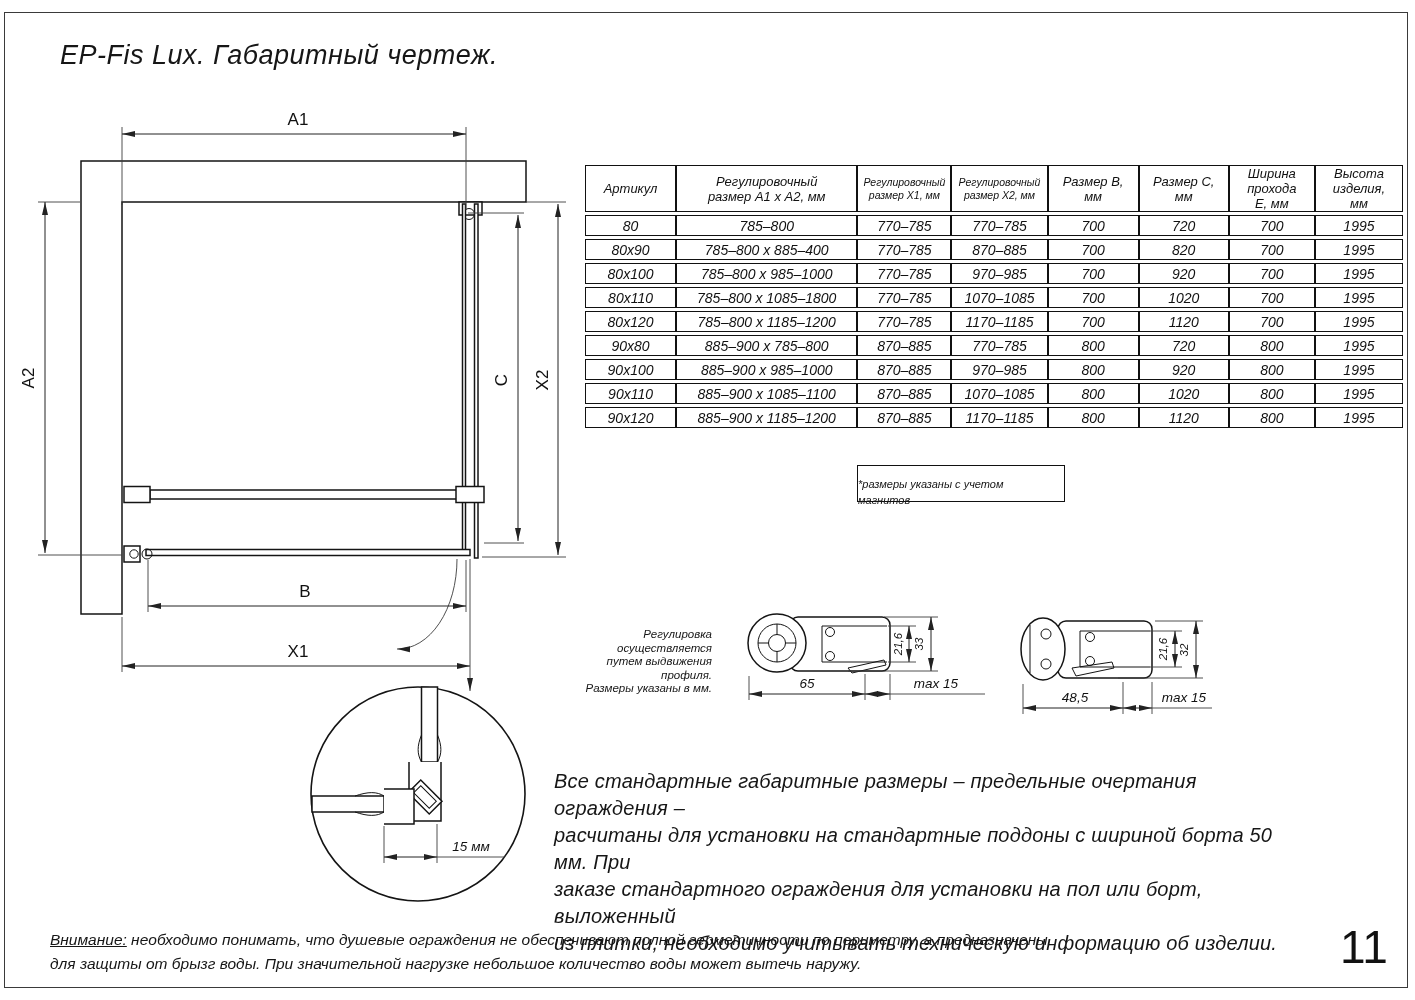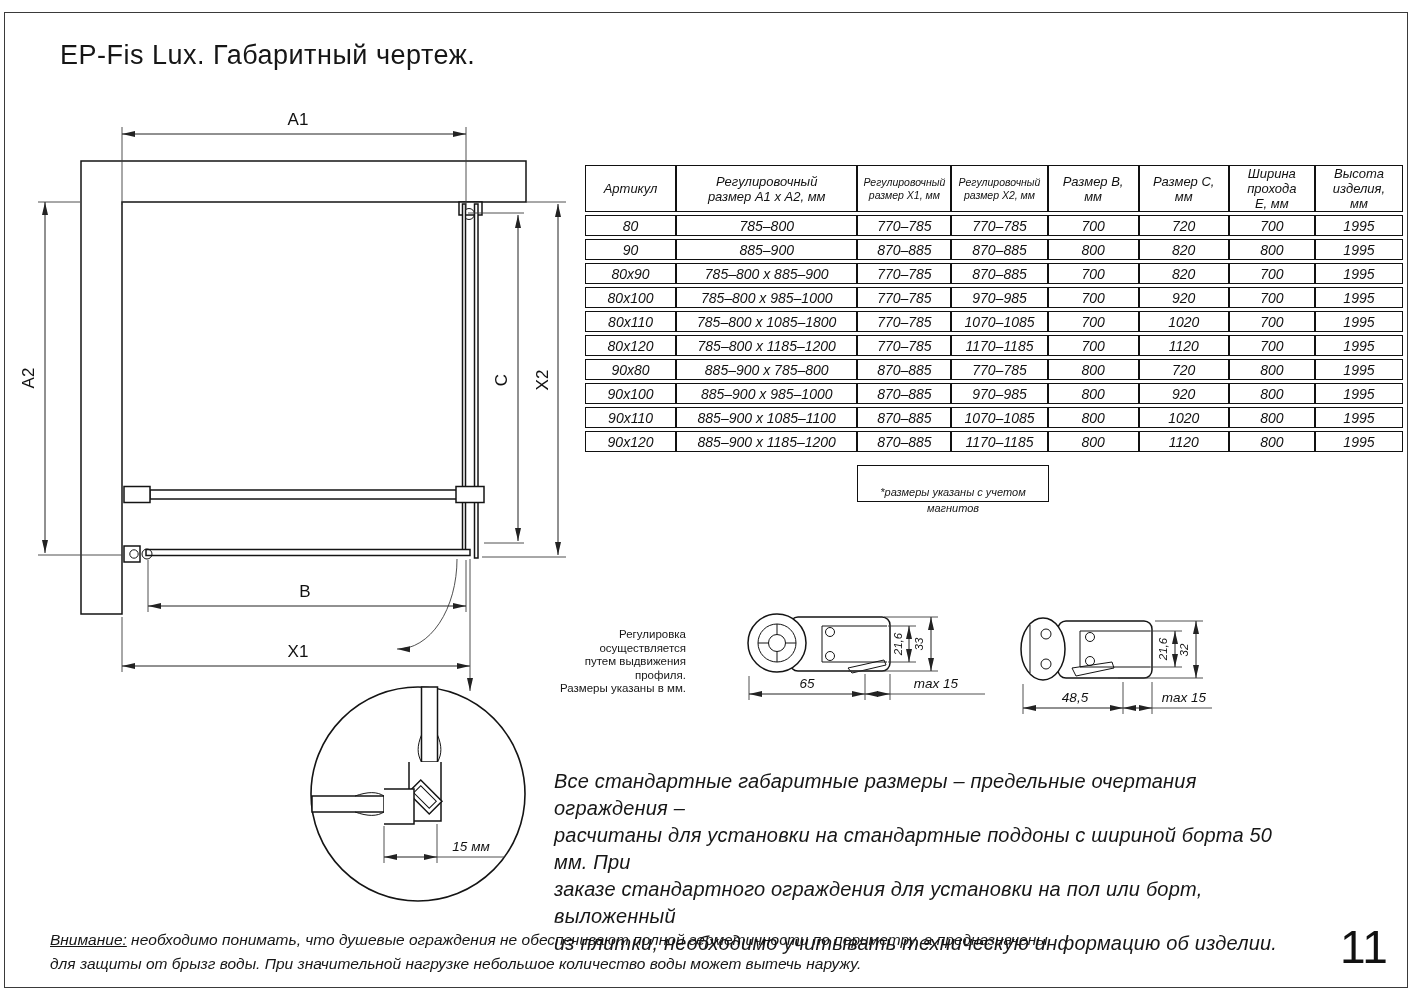--- a/index.html
+++ b/index.html
@@ -1,36 +1,36 @@
 <!DOCTYPE html>
 <html><head>
 <meta charset="utf-8">
 <style>
   html,body{margin:0;padding:0;background:#ffffff;}
   #page{position:relative;width:1415px;height:1000px;background:#fff;overflow:hidden;
         font-family:"Liberation Sans",sans-serif;color:#161616;}
   #page-frame{position:absolute;left:4px;top:12px;width:1404px;height:976px;
         border:1.5px solid #3a3a3a;box-sizing:border-box;}
-  #title{position:absolute;left:60px;top:40px;font-size:27px;
+  #title{position:absolute;left:60px;top:40px;font-size:27px;font-style:italic;
         letter-spacing:.5px;white-space:nowrap;}
   
   #table-wrap{position:absolute;left:585px;top:162px;}
   table.size-table{border-collapse:separate;border-spacing:0 3px;table-layout:fixed;
         width:818px;font-style:italic;color:#111;}
   table.size-table th,table.size-table td{border:1px solid #111;background:#fff;
         text-align:center;vertical-align:middle;padding:0 2px;overflow:hidden;}
   table.size-table thead th{height:44px;font-weight:normal;font-size:13px;line-height:1.16;}
   table.size-table thead th.small{font-size:10.5px;}
   table.size-table tbody td{height:19px;font-size:14px;white-space:nowrap;}
-  #table-footnote{position:absolute;left:857px;top:465px;width:192px;height:37px;
-        border:1.2px solid #111;box-sizing:border-box;background:#fff;text-align:center;
-        font-size:11px;font-style:italic;line-height:16px;padding-top:18px;}
+  #table-footnote{position:absolute;left:857px;top:465px;width:208px;height:37px;
+        border:1.2px solid #111;box-sizing:border-box;background:#fff;
+        font-size:11px;font-style:italic;line-height:16px;padding-top:10px;}
   
-  #adjust-note{position:absolute;left:534px;top:628px;width:152px;text-align:right;
-        font-size:11.5px;line-height:13.5px;}
+  #adjust-note{position:absolute;left:560px;top:628px;width:152px;text-align:right;
+        font-size:11.5px;font-style:italic;line-height:13.5px;}
   #paragraph{position:absolute;left:554px;top:768px;width:730px;
         font-size:20px;font-style:italic;line-height:27px;letter-spacing:.2px;}
   #warning{position:absolute;left:50px;top:928px;width:1060px;
         font-size:15.5px;font-style:italic;line-height:24px;}
   #warning .und{text-decoration:underline;}
   #page-number{position:absolute;left:1316px;top:908px;width:96px;text-align:center;
         font-size:46px;font-style:normal;color:#111;margin-top:12px;}
   
   #drawing{position:absolute;left:0;top:0;}
   .outline{fill:#fff;stroke:#141414;stroke-width:1.5;}
@@ -232,32 +232,22 @@
             <td>80</td>
             <td>785–800</td>
             <td>770–785</td>
             <td>770–785</td>
             <td>700</td>
             <td>720</td>
             <td>700</td>
             <td>1995</td>
           </tr>
           <tr>
-            <td>90</td>
-            <td>885–900</td>
-            <td>870–885</td>
-            <td>870–885</td>
-            <td>800</td>
-            <td>820</td>
-            <td>800</td>
-            <td>1995</td>
-          </tr>
-          <tr>
             <td>80х90</td>
-            <td>785–800 х 885–900</td>
+            <td>785–800 х 885–400</td>
             <td>770–785</td>
             <td>870–885</td>
             <td>700</td>
             <td>820</td>
             <td>700</td>
             <td>1995</td>
           </tr>
           <tr>
             <td>80х100</td>
             <td>785–800 х 985–1000</td>

